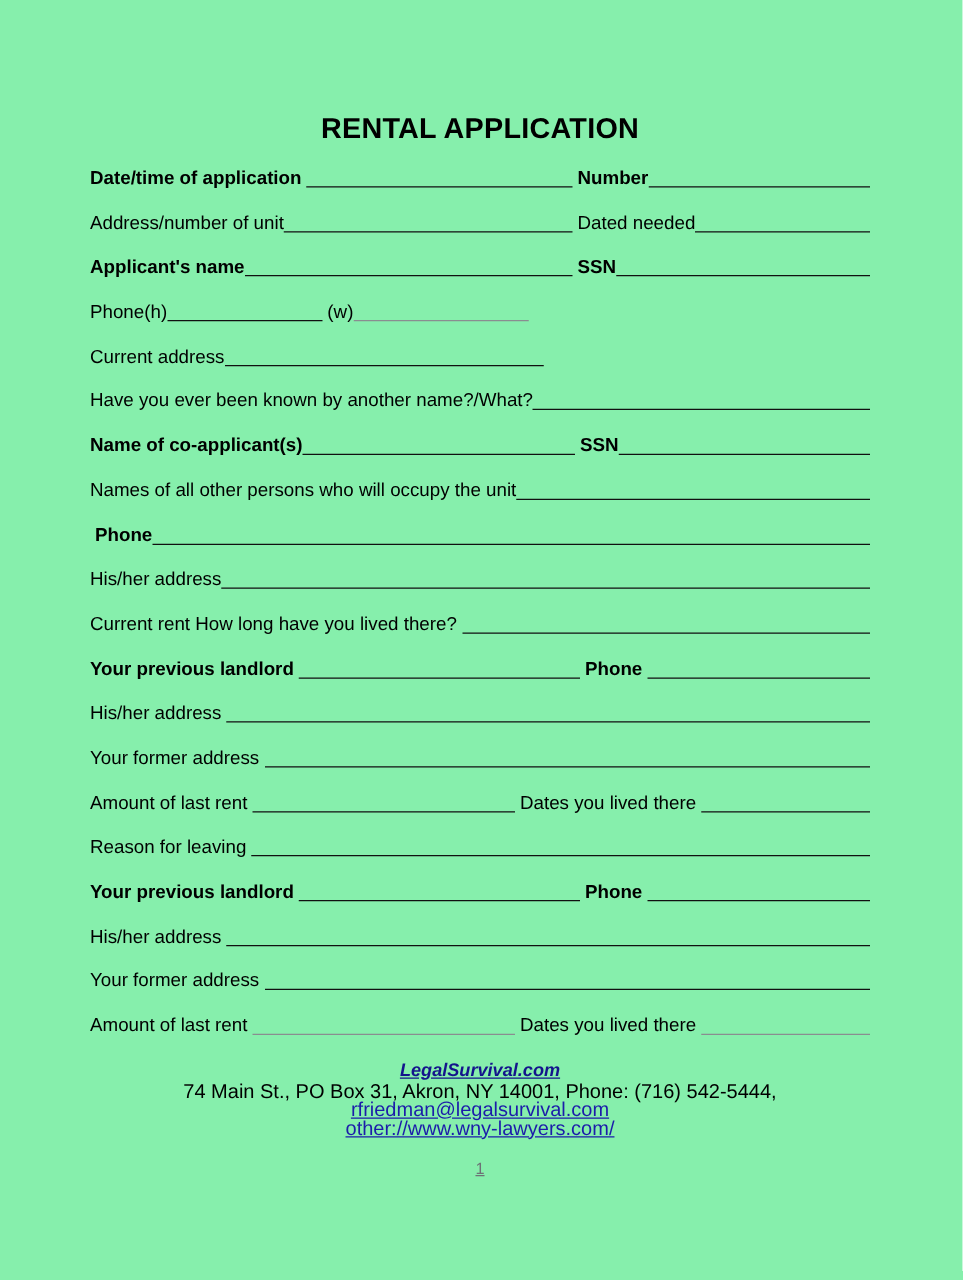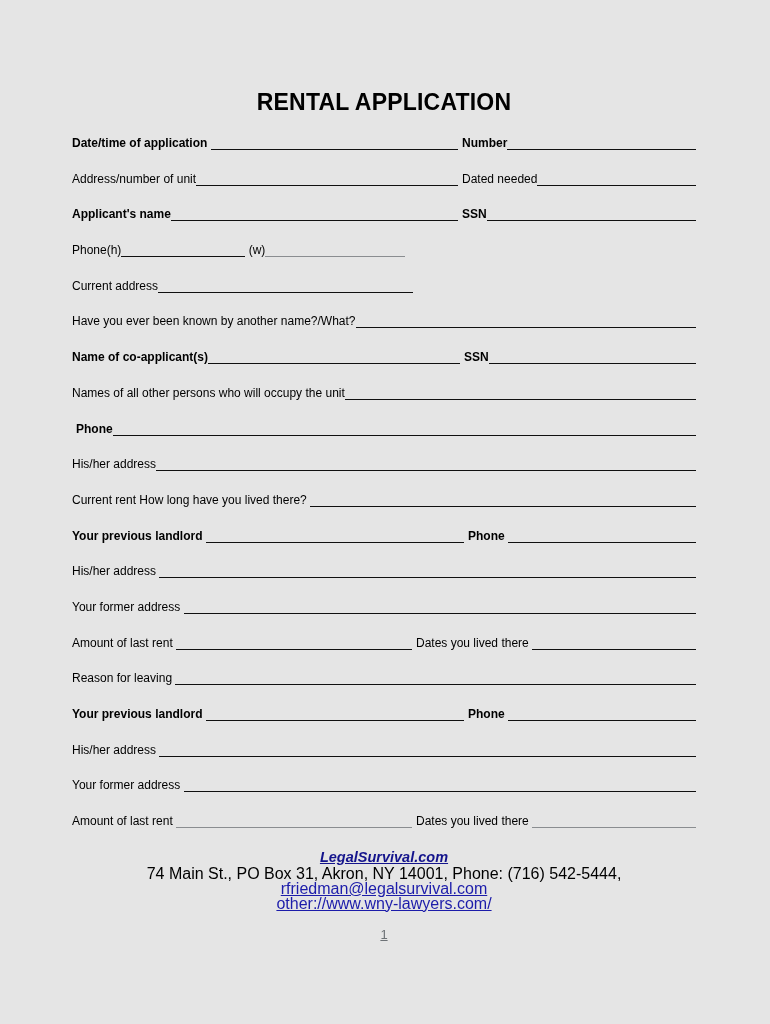--- a/index.html
+++ b/index.html
@@ -1,28 +1,28 @@
 <!DOCTYPE html>
 <html style="--site_link: #14148c; --text_link: #1c1caa; --gray_line: #8a8d90; --page_number: #6d7276;"><head>
 <meta charset="utf-8">
 <style>
   html,body{margin:0;padding:0;background:#ffffff;}
   .page{
-    width:770px;height:1024px;background:#e5e5e5;position:relative;
+    width:770px;height:1024px;background:#86efac;position:relative;
     font-family:"Liberation Sans","DejaVu Sans",sans-serif;color:#000;
     box-sizing:border-box;padding:90px 74px 0 72px;overflow:hidden;
   }
   h1.title{
     text-align:center;font-size:23px;line-height:24px;font-weight:bold;
     margin:0 0 20px 0;letter-spacing:0.2px;
   }
   .rows{width:100%;}
   .row{
     display:flex;align-items:flex-end;height:18px;margin-bottom:17.7px;
-    font-size:12px;line-height:18px;
+    font-size:15px;line-height:18px;
   }
   .col1{display:flex;align-items:flex-end;height:18px;}
   .col2{display:flex;align-items:flex-end;height:18px;flex:1 1 auto;padding-left:4px;}
   .label{white-space:pre;}
   .label.bold{font-weight:bold;}
   .line{
     display:block;height:0;border-bottom:1.6px solid #101010;
     align-self:flex-end;margin-bottom:2px;flex:0 0 auto;
   }
   .line.flex{flex:1 1 auto;}

